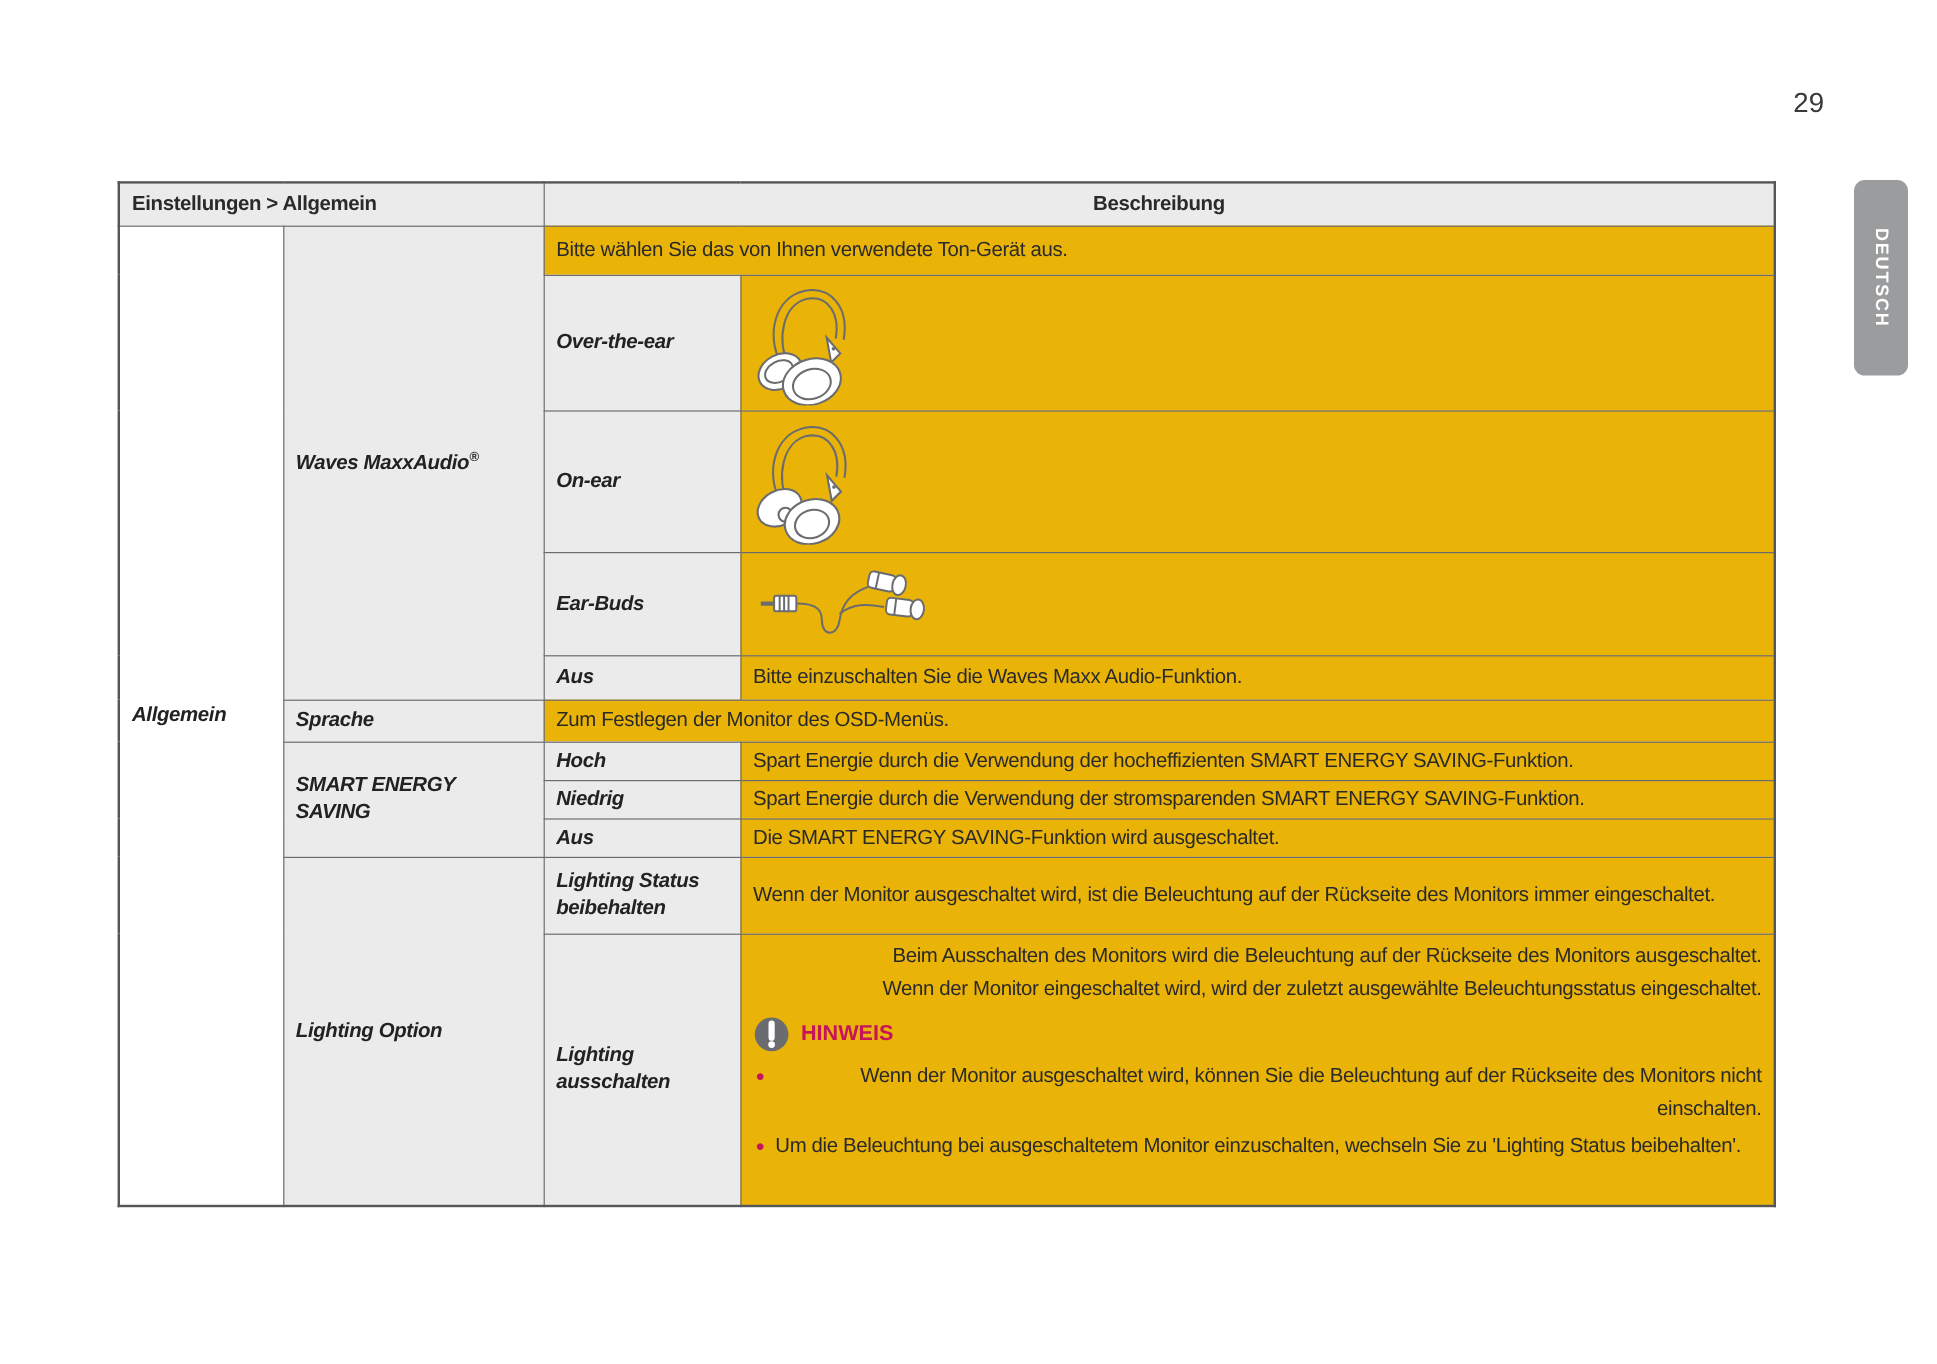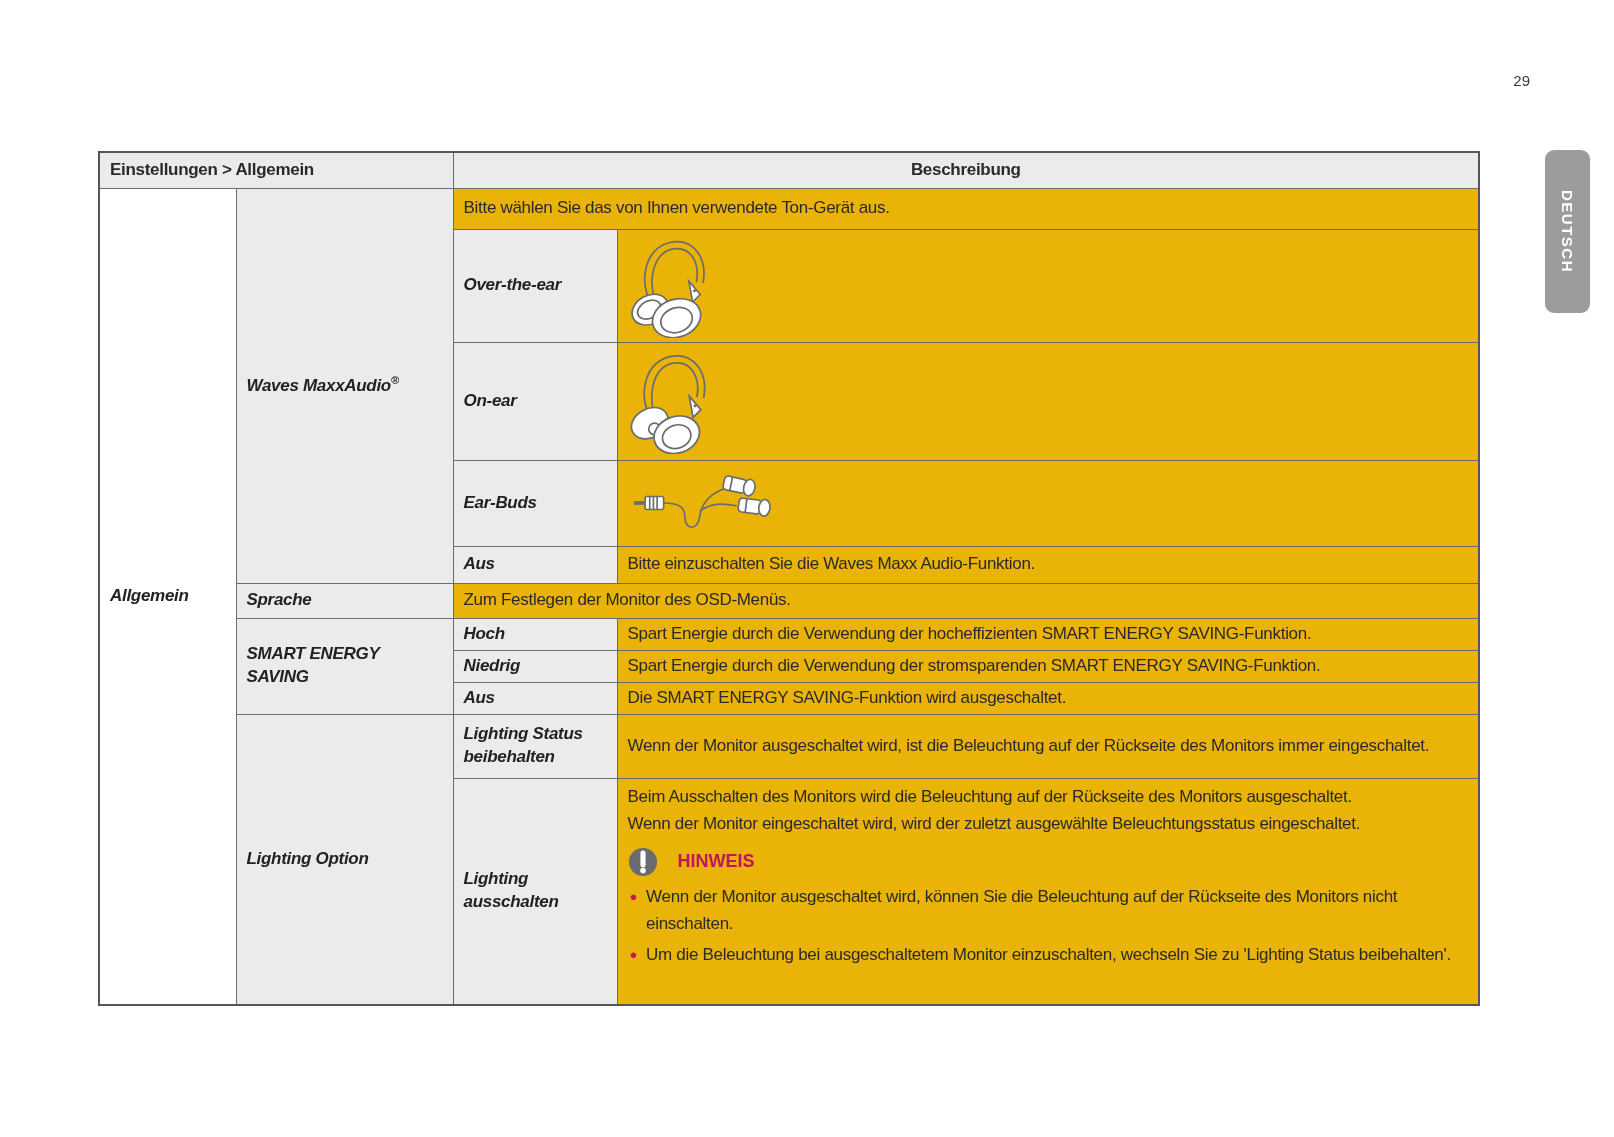--- a/index.html
+++ b/index.html
@@ -5,22 +5,22 @@
   * { margin: 0; padding: 0; box-sizing: border-box; }
   html,body { background: #ffffff; }
   body {
     width: 1614px; height: 1137px;
     position: relative;
     font-family: "Liberation Sans", sans-serif;
     color: #2a2a2a;
     overflow: hidden;
   }
   .page-number {
-    position: absolute; top: 72px; right: 84px;
-    font-size: 15px; color: #3a3a3a;
+    position: absolute; top: 72px; right: 94px;
+    font-size: 23px; color: #3a3a3a;
   }
   
   .lang-tab {
     position: absolute; top: 150px; right: 24px;
     width: 45px; height: 163px;
     background: #9b9c9e;
     border-radius: 9px;
     display: flex; align-items: center; justify-content: center;
   }
   .lang-tab-text {
@@ -46,24 +46,24 @@
   }
   td.gray { background: #ebebeb; }
   td.bold, .bold { font-weight: bold; color: #222; font-style: italic; }
   tr.head td { background: #ebebeb; font-weight: bold; }
   tr.head td.center { text-align: center; }
   td.desc { background: #eab308; }
   td.icon-cell { padding: 6px 6px 6px 14px; vertical-align: middle; }
   .ses-label { display: inline-block; max-width: 170px; }
   sup { font-size: 11px; }
   
-  .rich { padding: 8px 10px 10px 10px; }
+  .rich { padding: 8px 10px 10px 10px; text-align: right; }
   .rich .para { line-height: 27px; }
   .note-row {
-    display: flex; align-items: center; gap: 20px;
+    display: flex; align-items: center; gap: 10px;
     margin-top: 10px; margin-bottom: 6px;
   }
   .note-title { font-weight: bold; font-size: 18px; color: #c3145c; letter-spacing: 0; }
   .bullet-item {
     display: flex; gap: 9px; line-height: 27px; margin-top: 4px;
     padding-left: 2px;
   }
   .bullet-dot { color: #c3145c; font-size: 13px; line-height: 27px; flex: 0 0 auto; }
   svg { display: block; }
 </style>

